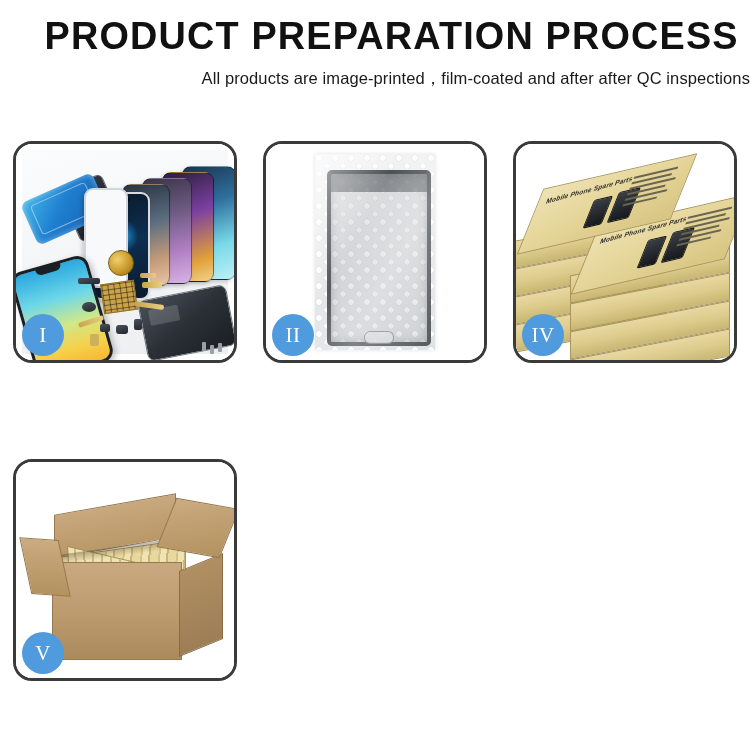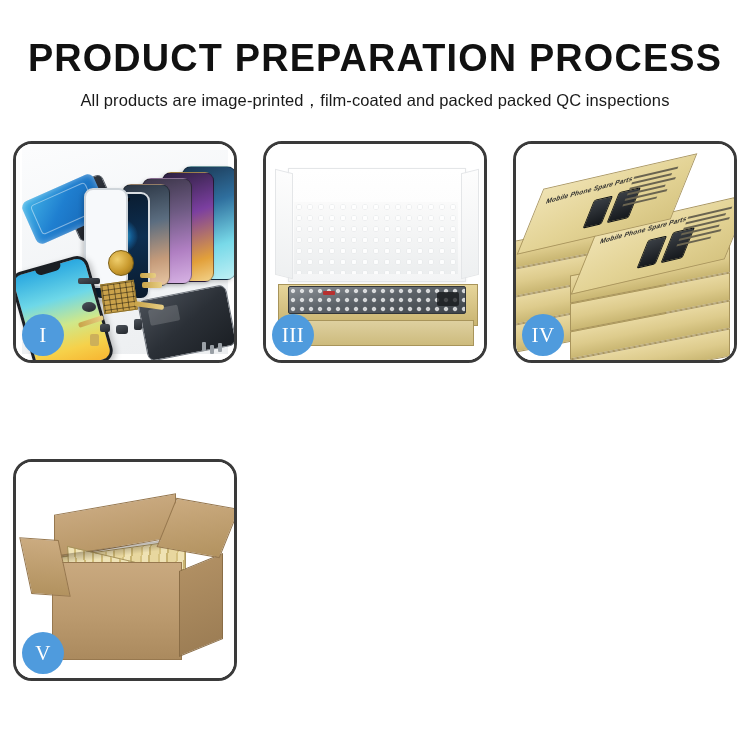--- a/index.html
+++ b/index.html
@@ -11,22 +11,22 @@
     width: 750px;
     height: 750px;
     overflow: hidden;
     font-family: "Liberation Sans", sans-serif;
     color: #000000;
     position: relative;
   }
 
   
   #header {
-    text-align: center;
-    padding-top: 38px;
+    text-align: right;
+    padding-top: 16px;
   }
   #page-title {
     font-family: "Liberation Sans", sans-serif;
     font-size: 39px;
     font-weight: bold;
     letter-spacing: 1.2px;
     line-height: 1;
     transform: scaleX(0.97);
     color: #111111;
     white-space: nowrap;
@@ -473,21 +473,21 @@
     background: linear-gradient(160deg, rgba(255,255,255,.85), rgba(240,243,245,.35));
     transform: rotate(-16deg);
     border-radius:3px;
   }
 </style>
 </head>
 <body>
 
 <div id="header">
   <div id="page-title">PRODUCT PREPARATION PROCESS</div>
-  <div id="page-subtitle">All products are image-printed，film-coated and packed packed QC inspections</div>
+  <div id="page-subtitle">All products are image-printed，film-coated and after after QC inspections</div>
 </div>
 
 <div id="panel-grid">
 
   <div class="panel">
     <div class="panel-photo">
       <div class="p1-bg"></div>
       <div class="p1-adh2"></div>
       <div class="p1-adh"></div>
       <div class="p1-screen-stack">
@@ -514,33 +514,32 @@
       <div class="p1-flex" style="left:124px; bottom:82px; width:16px; height:5px;"></div>
       <div class="p1-screws">
         <i style="left:0; top:0;"></i>
           <i style="left:8px; top:3px;"></i>
           <i style="left:16px; top:1px;"></i>
       </div>
     </div>
     <div class="badge">I</div>
   </div>
 
-
   <div class="panel">
     <div class="panel-photo">
-      <div class="p3-lid"></div>
-      <div class="p3-foam"></div>
-      <div class="p3-tray"></div>
-      <div class="p3-item">
-          <span class="p3-item-red"></span>
+      <div class="p2-bubble">
+        <div class="p2-screen">
+          <div class="p2-home"></div>
         </div>
-      <div class="p3-tray-front"></div>
+        <div class="p2-gloss"></div>
+      </div>
     </div>
-    <div class="badge">III</div>
+    <div class="badge">II</div>
   </div>
+
 
   <div class="panel">
     <div class="panel-photo">
       <div class="p4-stack">
 
         <div class="p4-box" style="left:-4px; top:58px;"></div>
         <div class="p4-box" style="left:-4px; top:86px;"></div>
         <div class="p4-box" style="left:-4px; top:114px;"></div>
         <div class="p4-box" style="left:-4px; top:142px;"></div>
 

